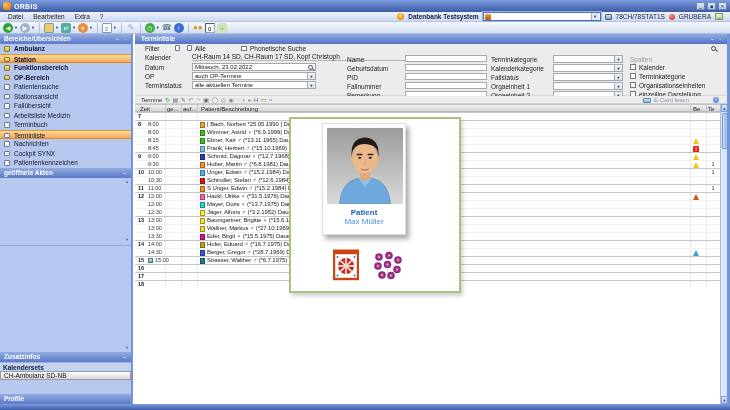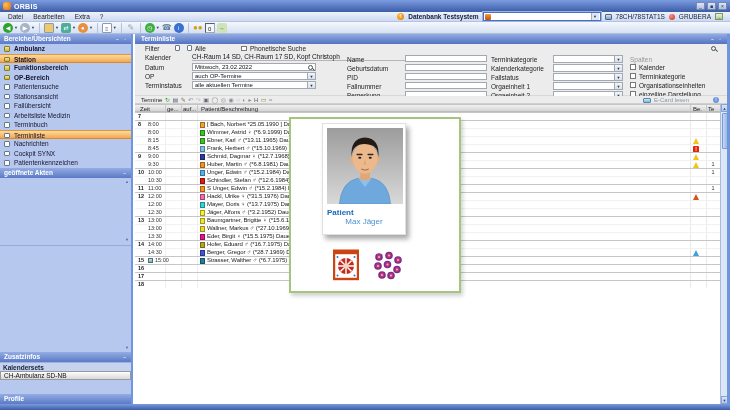--- a/index.html
+++ b/index.html
@@ -99,21 +99,21 @@
 .warn-box{width:6px;height:7px;background:#e02808;border-radius:1px;color:#fff;font-size:5px;font-weight:bold;text-align:center;line-height:7px}
 .rte{left:573px;width:10px;text-align:center;font-size:5.5px;color:#333}
 
 .vscroll{position:absolute;right:0;top:70px;width:7px;height:300px;background:#dbe6f7;border-left:1px solid #aabcdd}
 .varrow{position:absolute;left:0;width:7px;height:8px;background:linear-gradient(#d8e4f6,#b2c7ea);border:1px solid #8aa3cf;font-size:4px;color:#334e7e;text-align:center;line-height:7px}
 .vthumb{position:absolute;left:0.5px;top:9px;width:6px;height:36px;background:linear-gradient(90deg,#c7d8f2,#9ab7e6);border:1px solid #7b9ad0;border-radius:1px}
 
 .overlay{position:absolute;left:154px;top:83px;width:172px;height:176px;background:#fff;border:2px solid #a6c47e;box-shadow:2px 3px 4px rgba(0,0,0,.18);z-index:5}
 .polaroid{position:absolute;left:31px;top:4px;width:84px;height:112px;background:#fff;border:1px solid #e0e0e0;box-shadow:3px 4px 5px rgba(0,0,0,.35);padding:4px 4px 0 4px}
 .photo{width:76px;height:76px;display:block}
-.plab1{margin-top:4px;text-align:left;font-size:8px;font-weight:bold;color:#1b66b8}
+.plab1{margin-top:4px;text-align:center;font-size:8px;font-weight:bold;color:#1b66b8}
 .plab2{text-align:center;font-size:8px;color:#4a90d0}
 .ricon{position:absolute;left:42px;top:128px;width:26px;height:36px}
 .dicon{position:absolute;left:82px;top:132px;width:30px;height:30px}
 
 .frame-b{position:absolute;left:0;top:404px;width:730px;height:6px;background:linear-gradient(#7b9ce0,#3c5ca6)}
 .frame-r{position:absolute;right:0;top:34px;width:3px;height:370px;background:#6f95dd}
 </style>
 </head>
 <body>
 
@@ -509,21 +509,21 @@
           <ellipse cx="40" cy="32" rx="13" ry="16" fill="#ecb98c"></ellipse>
           <path d="M26 31 Q24 11 40 10 Q56 11 54 31 Q54 19 45 17.5 Q35 15.5 30 20 Q26 23 26 31 Z" fill="#241a14"></path>
           <rect x="31" y="27.2" width="6.5" height="1.4" rx="0.7" fill="#33261d"></rect>
           <rect x="42.5" y="27.2" width="6.5" height="1.4" rx="0.7" fill="#33261d"></rect>
           <ellipse cx="34.5" cy="31.3" rx="1.6" ry="1.1" fill="#1e1e1e"></ellipse>
           <ellipse cx="45.5" cy="31.3" rx="1.6" ry="1.1" fill="#1e1e1e"></ellipse>
           <path d="M40 33 L38.8 38.5 L41.2 38.5 Z" fill="#d9a474"></path>
           <path d="M36 43 Q40 45.4 44 43" stroke="#a06a4a" stroke-width="1.1" fill="none"></path>
         </svg>
         <div class="plab1">Patient</div>
-        <div class="plab2">Max Jäger</div>
+        <div class="plab2">Max Müller</div>
       </div>
       <svg class="ricon" viewBox="0 0 26 36">
         <rect x="1" y="6" width="24" height="26" fill="#fff" stroke="#cc4412" stroke-width="2.4"></rect>
         <rect x="0" y="2.5" width="26" height="3.2" fill="#cc4412"></rect>
         <circle cx="13" cy="19" r="8" fill="#c62b1e"></circle>
         <path d="M13 11 L13 27 M5 19 L21 19 M7.4 13.4 L18.6 24.6 M18.6 13.4 L7.4 24.6" stroke="#fff" stroke-width="1.4"></path>
         <circle cx="13" cy="19" r="2.4" fill="#ead9c0"></circle>
         <circle cx="4.5" cy="10" r="1" fill="#3a6fc0"></circle>
           <circle cx="21.5" cy="10" r="1" fill="#3a6fc0"></circle>
         <circle cx="4.5" cy="28.5" r="1" fill="#3a6fc0"></circle>

